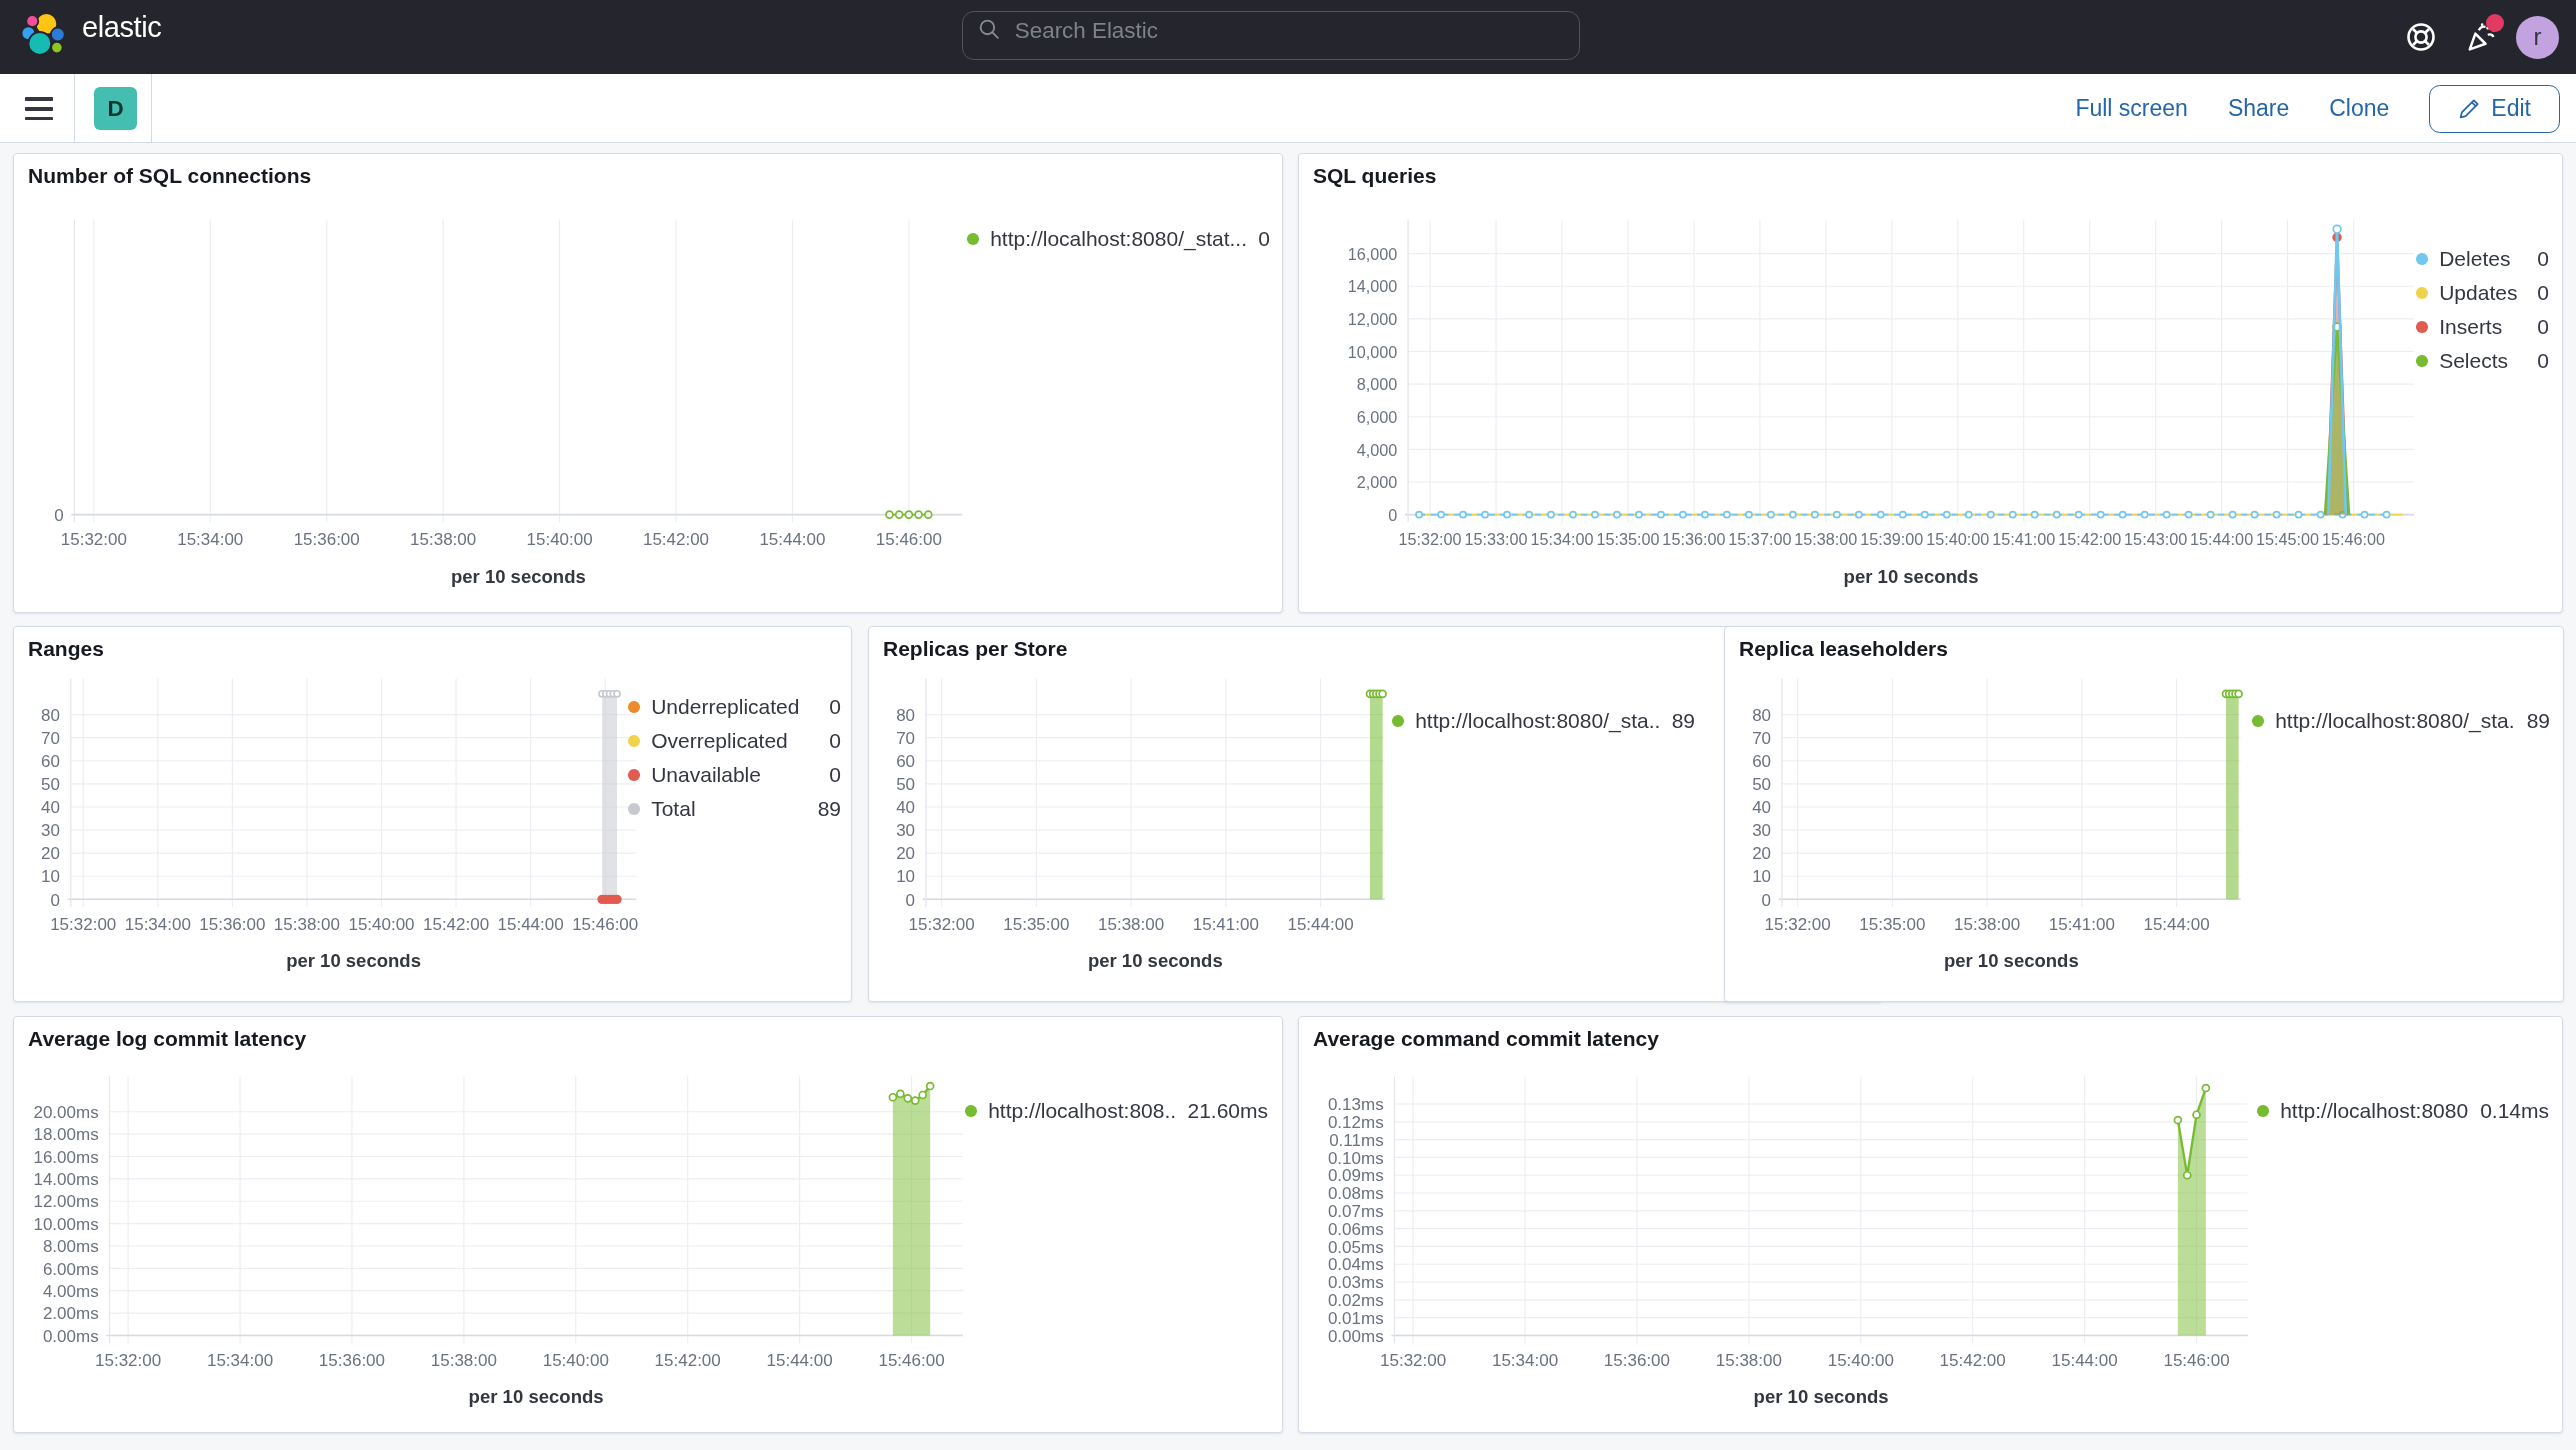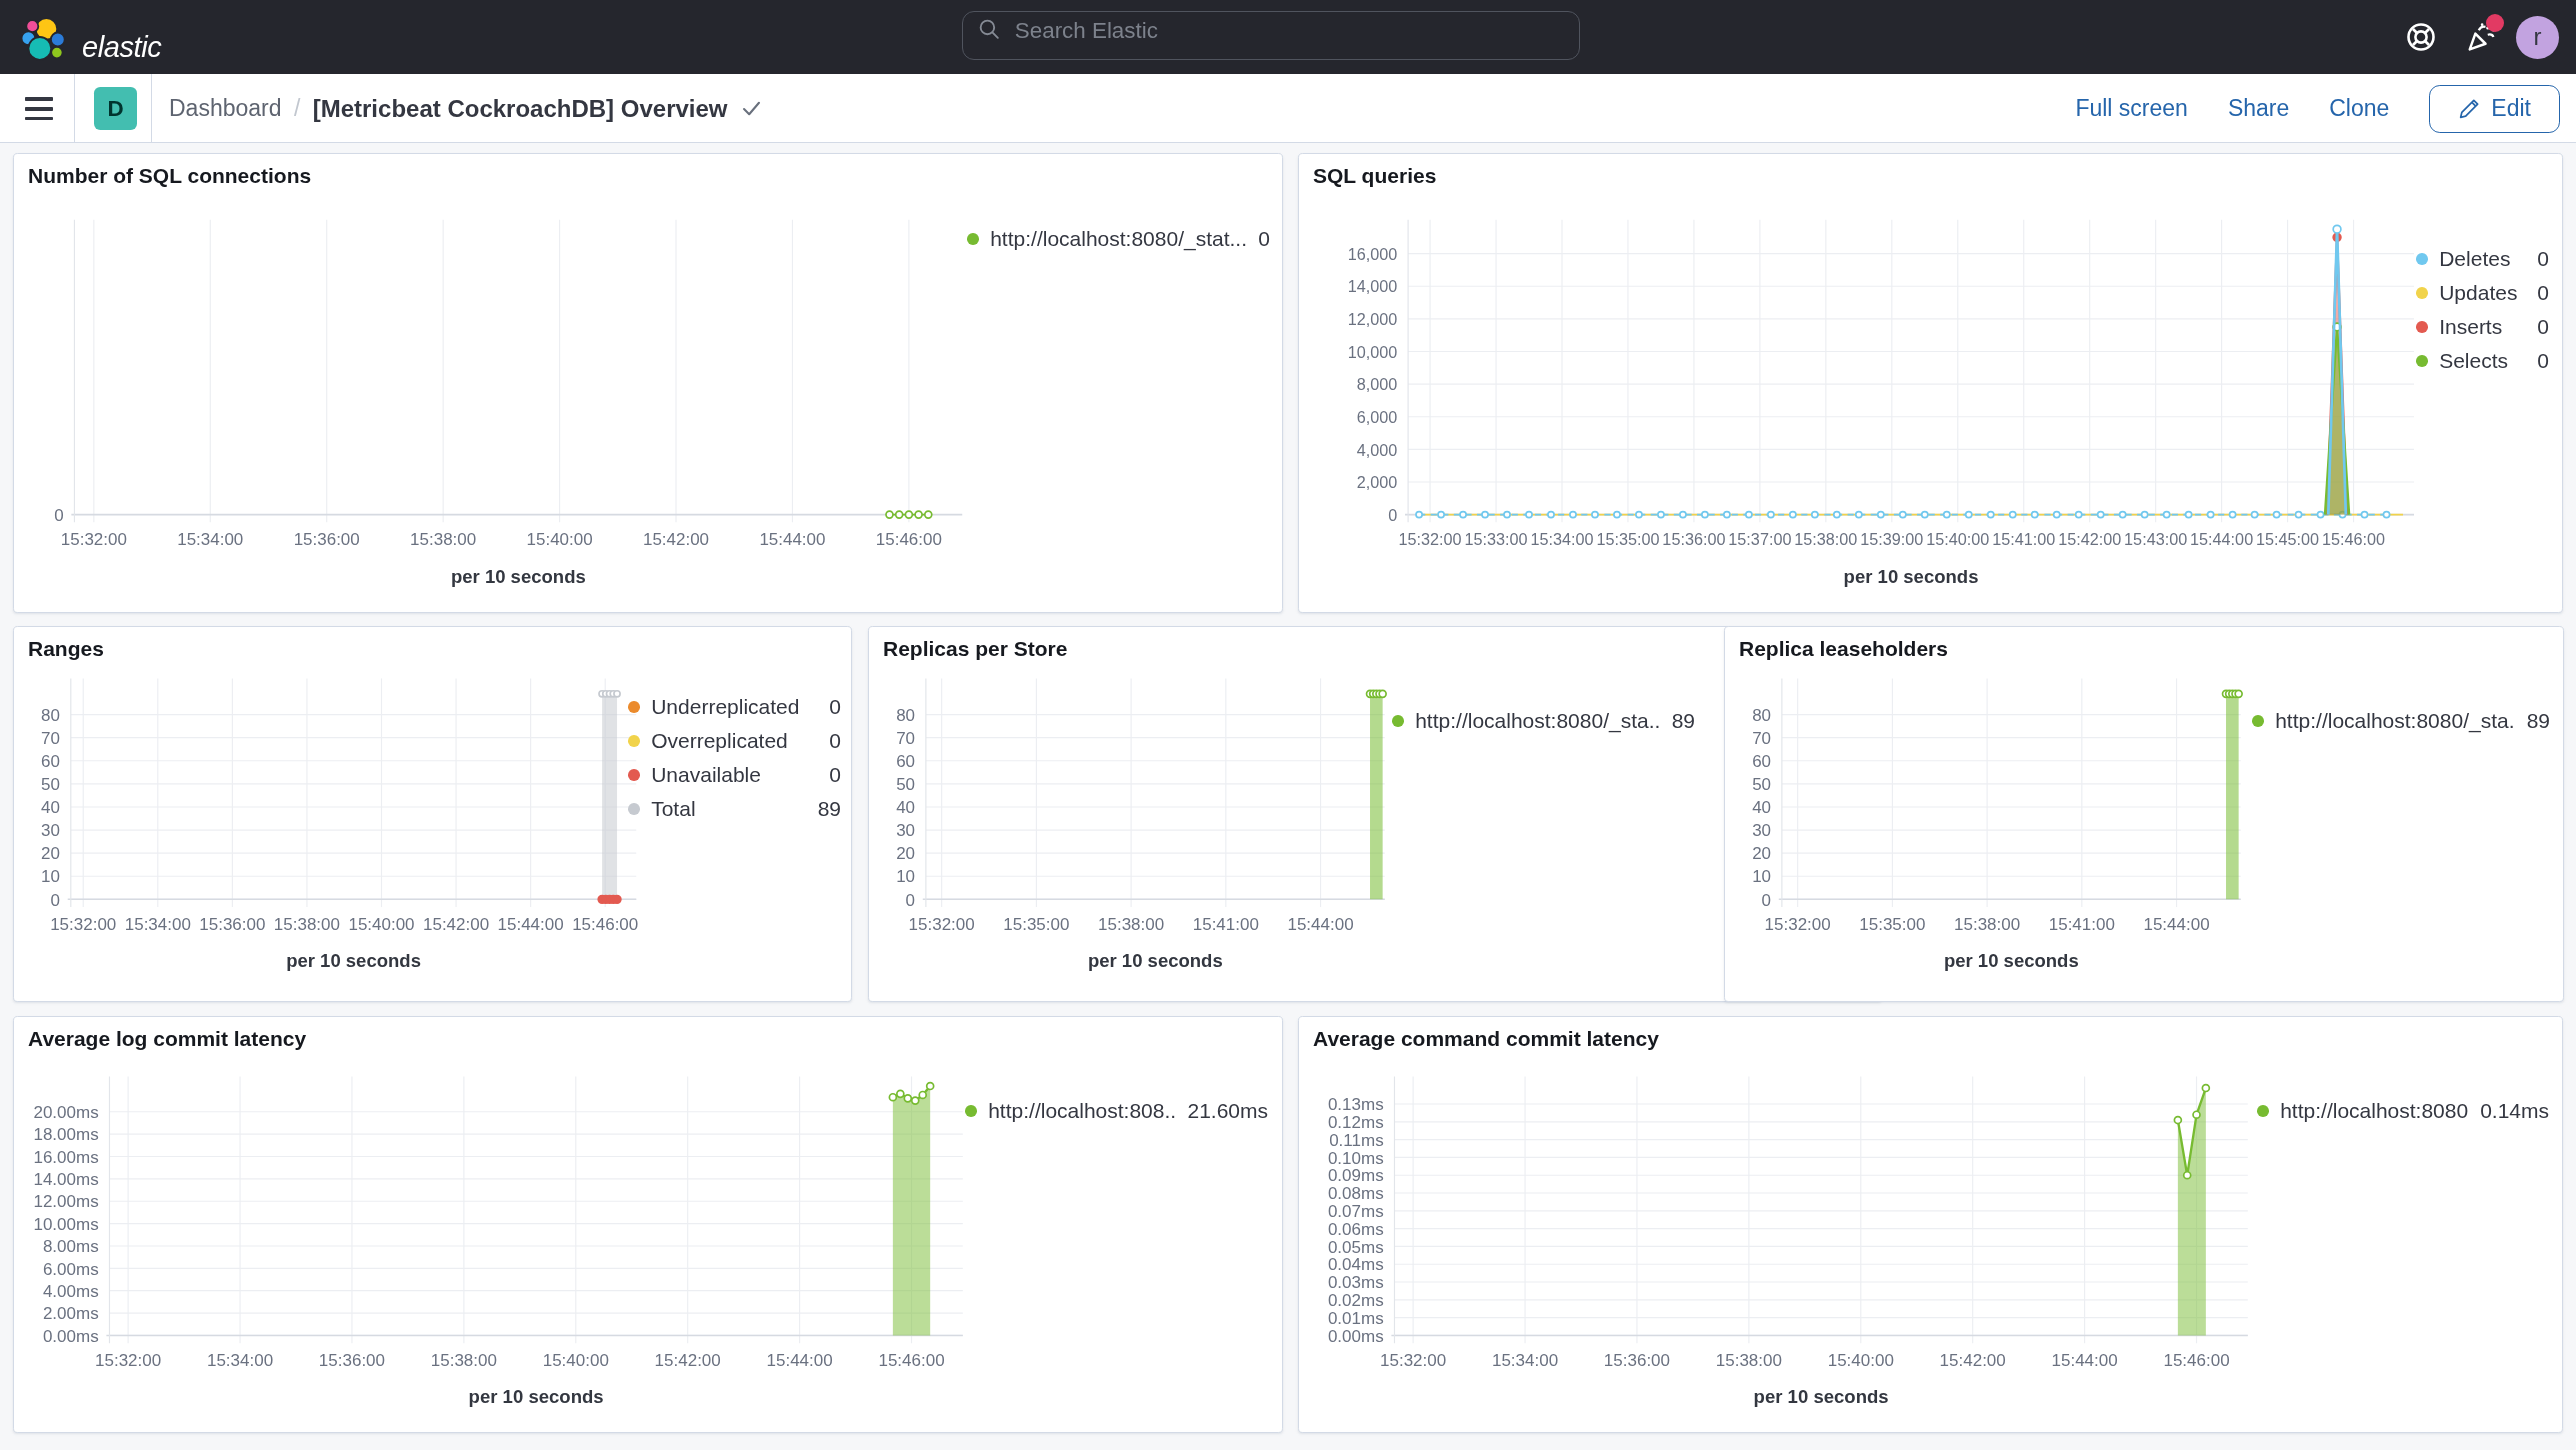--- a/index.html
+++ b/index.html
@@ -1,21 +1,21 @@
 <!DOCTYPE html>
 <html style="font-size:12.4px"><head>
 <meta charset="utf-8">
 <style>
   html,body{margin:0;padding:0;width:2576px;height:1451px;overflow:hidden;
     font-family:"Liberation Sans","DejaVu Sans",sans-serif;background:#f6f7f9;}
   *{box-sizing:border-box;}
 
   
   .header{position:absolute;left:0;top:0;width:2576px;height:74px;background:#25262d;}
-  .logo{position:absolute;left:20px;top:10.8px;height:53px;display:flex;align-items:flex-end;gap:14px;cursor:pointer;font-style:italic;}
+  .logo{position:absolute;left:20px;top:10.8px;height:53px;display:flex;align-items:flex-start;gap:14px;cursor:pointer;}
   .wordmark{color:#fff;font-size:29px;font-weight:400;letter-spacing:-0.4px;}
   .searchbox{position:absolute;left:962px;top:10.8px;width:618px;height:49px;border:0.8px solid #50545e;
     border-radius:12px;display:flex;align-items:flex-start;padding:5px 14px;background:#25262d;}
   .searchbox input{flex:1;background:transparent;border:none;outline:none;color:#d4dae5;
     font-size:22.4px;margin-left:10.8px;font-family:inherit;}
   .searchbox input::placeholder{color:#7d828c;}
   .hicons{position:absolute;right:0;top:0;height:74px;display:flex;align-items:center;}
   .hbtn{position:relative;width:49px;height:49px;border:none;background:transparent;cursor:pointer;
     display:flex;align-items:center;justify-content:center;padding:0;margin-right:10.8px;}
   .notifdot{position:absolute;right:1.5px;top:1.5px;width:18px;height:18px;border-radius:50%;background:#e23a63;}
@@ -109,28 +109,20 @@
     <span></span>
       <span></span>
       <span></span>
   </button>
   <div class="vdiv" style="left:74px"></div>
   <button class="spacebadge">
     <span>D</span>
   </button>
   <div class="vdiv" style="left:151px"></div>
 
-  <div class="crumbs">
-    <span class="crumb-root">Dashboard</span>
-    <span class="crumb-sep">/</span>
-    <span class="crumb-title">[Metricbeat CockroachDB] Overview</span>
-    <svg width="23" height="23" viewBox="0 0 20 20" style="cursor:pointer">
-      <path d="M3.5 10.5 L8 15 L16.5 5" fill="none" stroke="#69707d" stroke-width="1.8" stroke-linecap="round" stroke-linejoin="round"></path>
-    </svg>
-  </div>
 
   <div class="tactions">
     <button class="tlink">Full screen</button>
     <button class="tlink">Share</button>
     <button class="tlink">Clone</button>
     <button class="editbtn">
       <svg width="23" height="23" viewBox="0 0 24 24">
         <path d="M16.5 3.5 l4 4 L8 20 l-5.2 1.2 L4 16 Z" fill="none" stroke="#2565ab" stroke-width="1.8" stroke-linejoin="round"></path>
         <line x1="14.5" y1="5.5" x2="18.5" y2="9.5" stroke="#2565ab" stroke-width="1.8"></line>
       </svg>

